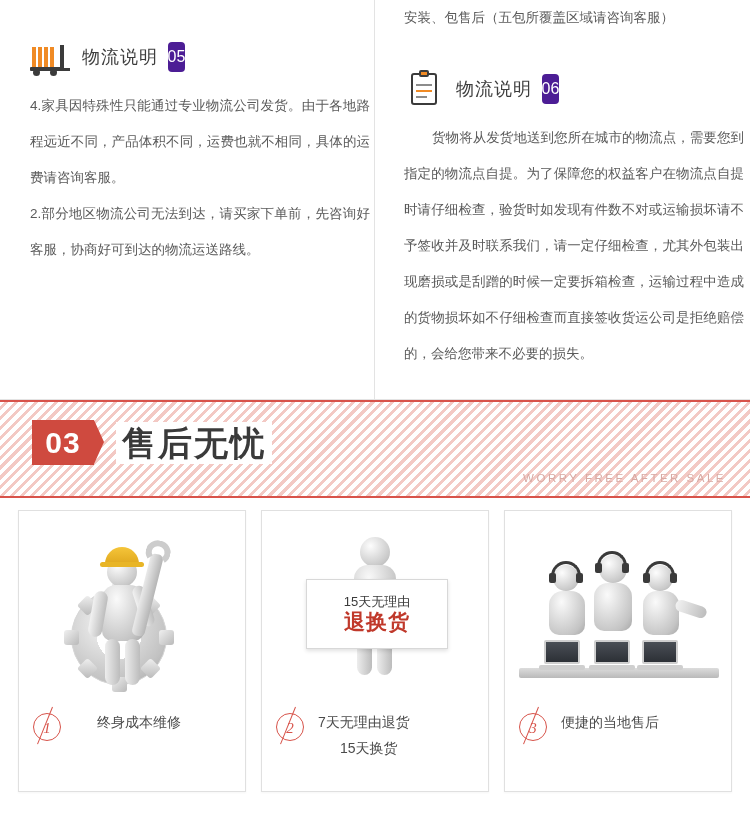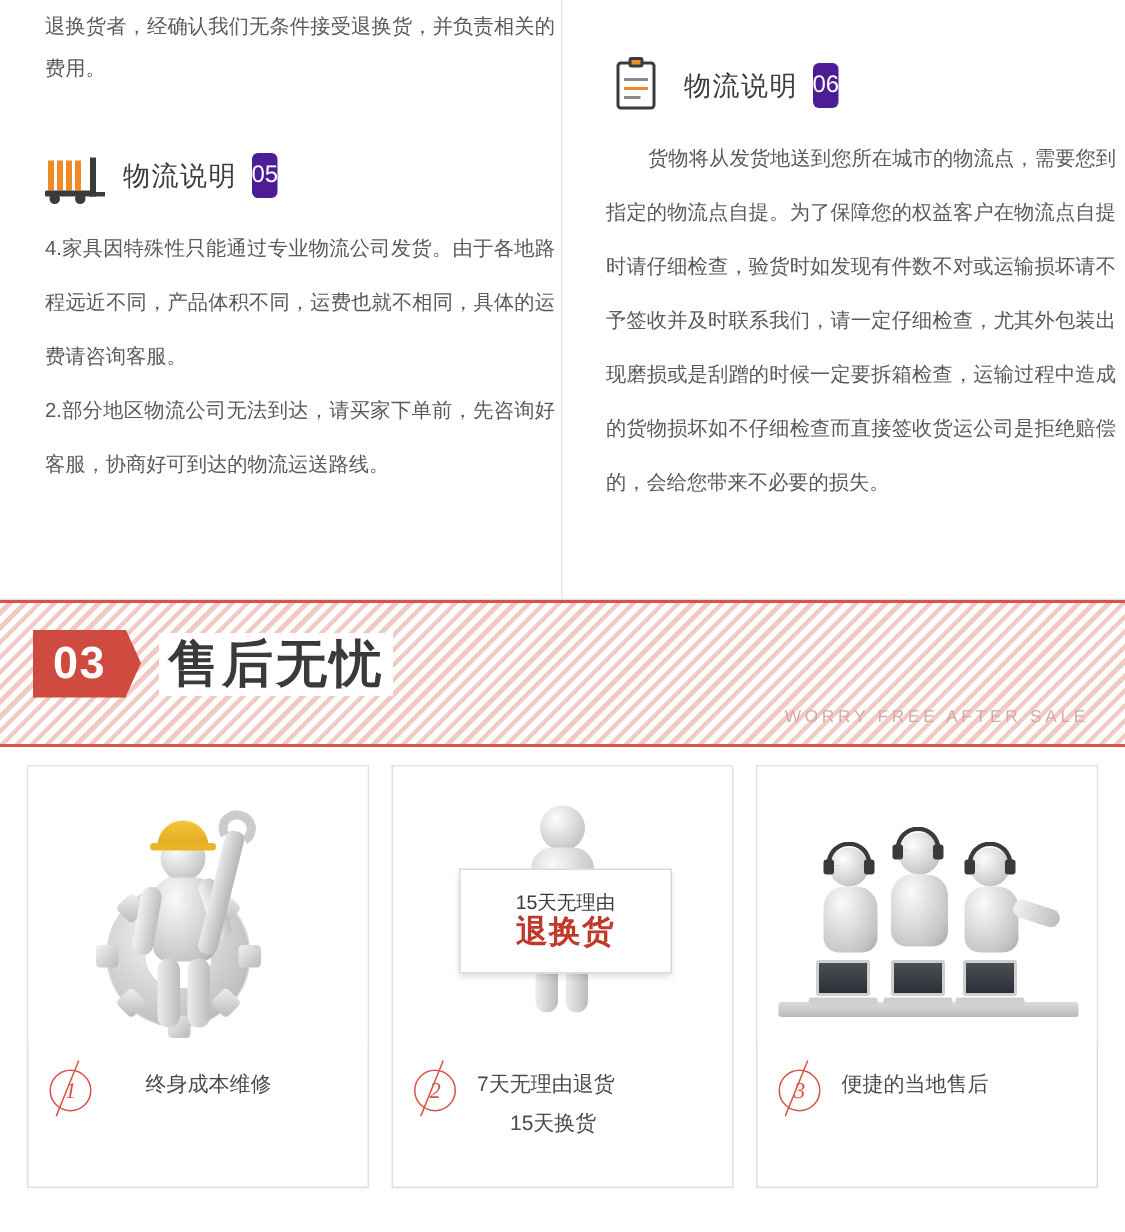--- a/index.html
+++ b/index.html
@@ -214,21 +214,21 @@
     background: #d8534a;
   }
   .banner-bottom-line {
     position: absolute;
     left: 0; bottom: 0;
     width: 750px; height: 2px;
     background: #d8534a;
   }
   .banner-inner {
     position: absolute;
-    left: 22px;
+    left: 32px;
     top: 20px;
     display: flex;
     align-items: center;
   }
   .banner-num {
     width: 62px;
     height: 45px;
     background: #cf4a3f;
     color: #ffffff;
     font-size: 30px;
@@ -534,40 +534,40 @@
 </style>
 </head>
 <body>
 
 <div class="page">
 
   <div class="logistics-section">
     <div class="col-divider"></div>
 
     <div class="col col-left">
-      <p class="carry-text">退换货者，经确认我们无条件接受退换货，并负责相关的费用。</p>
 
       <div class="block-head">
         <span class="block-icon icon-truck">
           <span class="bars"></span>
           <span class="base"></span>
           <span class="mast"></span>
           <span class="fork"></span>
           <span class="w1"></span>
           <span class="w2"></span>
         </span>
         <h3 class="block-title">物流说明</h3>
         <span class="block-num">05</span>
       </div>
 
       <p class="body-text">4.家具因特殊性只能通过专业物流公司发货。由于各地路程远近不同，产品体积不同，运费也就不相同，具体的运费请咨询客服。</p>
       <p class="body-text">2.部分地区物流公司无法到达，请买家下单前，先咨询好客服，协商好可到达的物流运送路线。</p>
     </div>
 
     <div class="col col-right">
+      <p class="carry-text">安装、包售后（五包所覆盖区域请咨询客服）</p>
 
       <div class="block-head">
         <span class="block-icon icon-clipboard">
           <span class="board"></span>
           <span class="clip"></span>
           <span class="l1"></span>
           <span class="l2"></span>
           <span class="l3"></span>
         </span>
         <h3 class="block-title">物流说明</h3>

